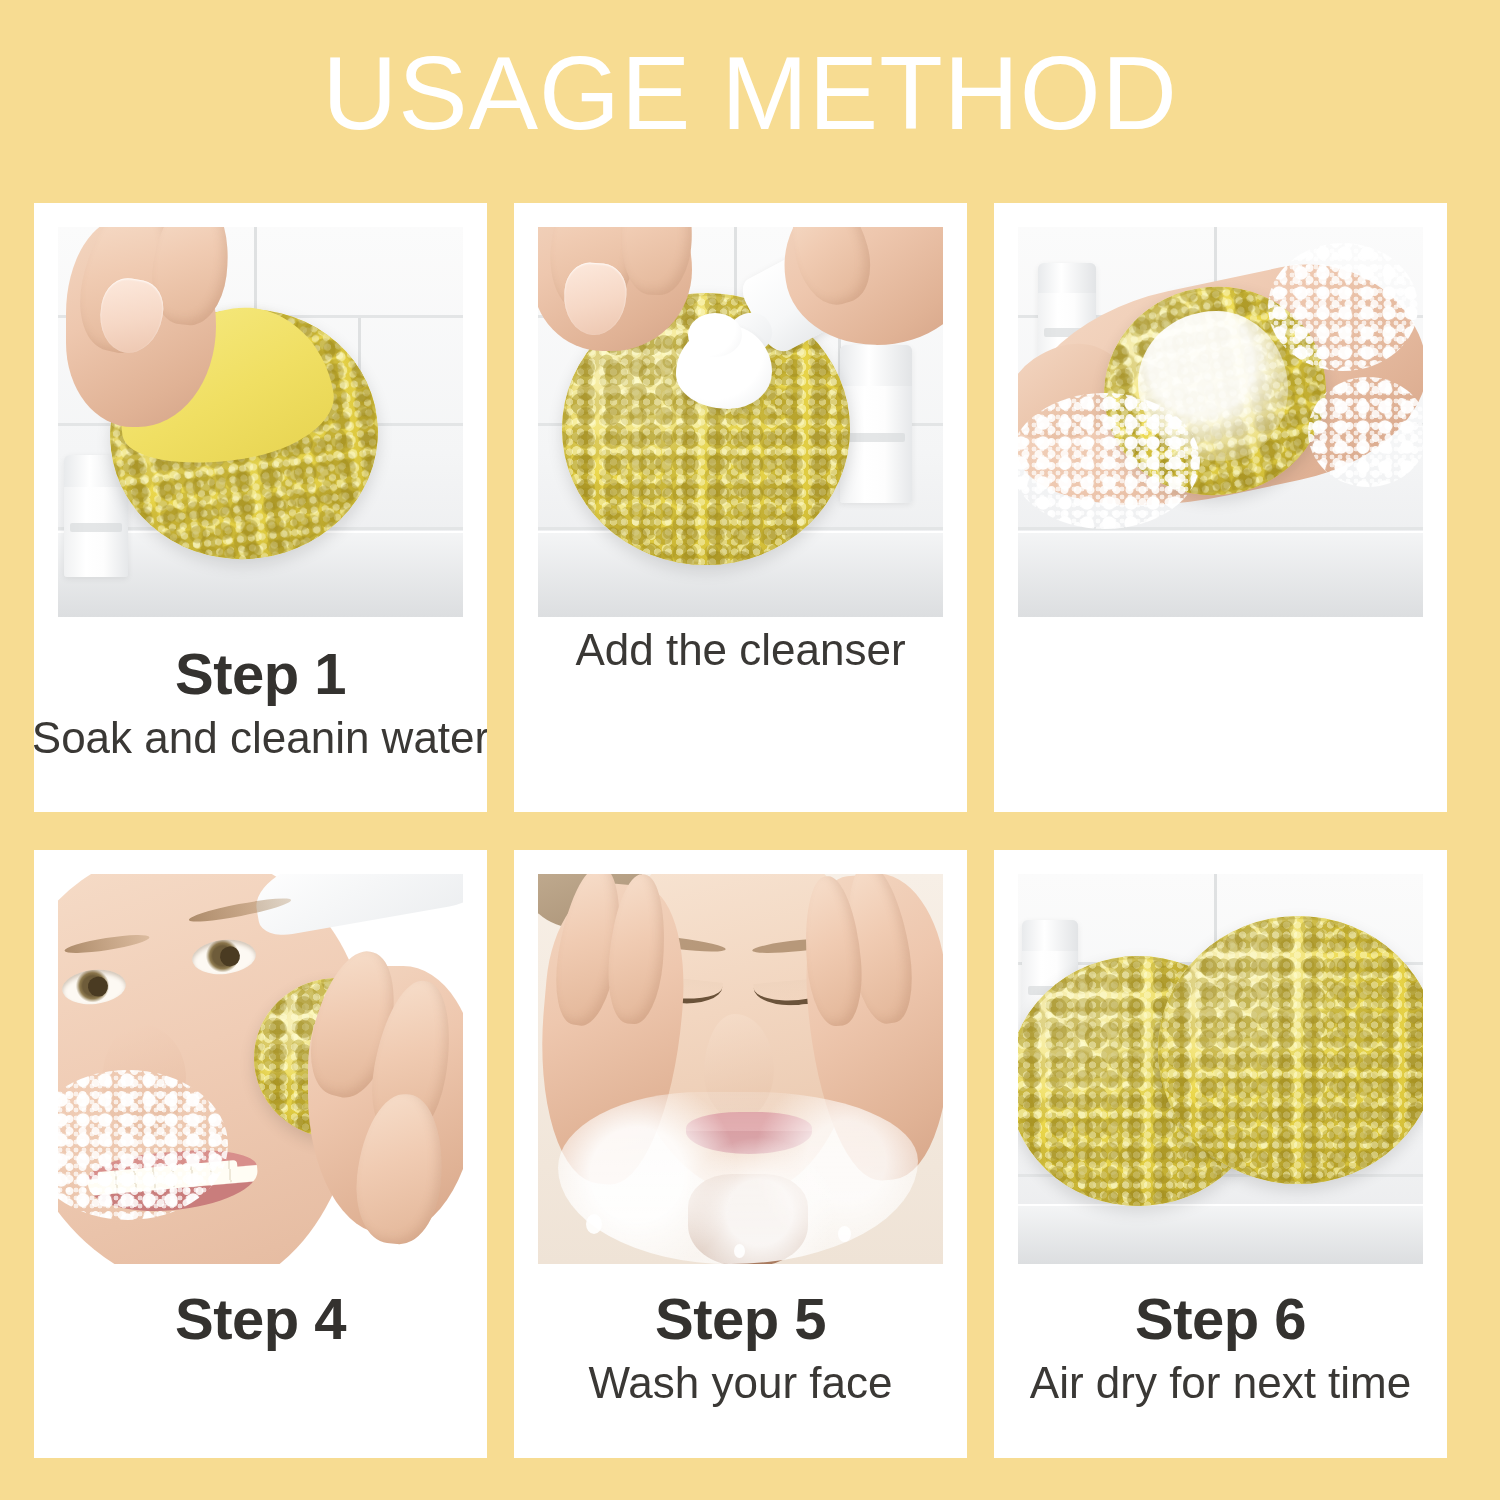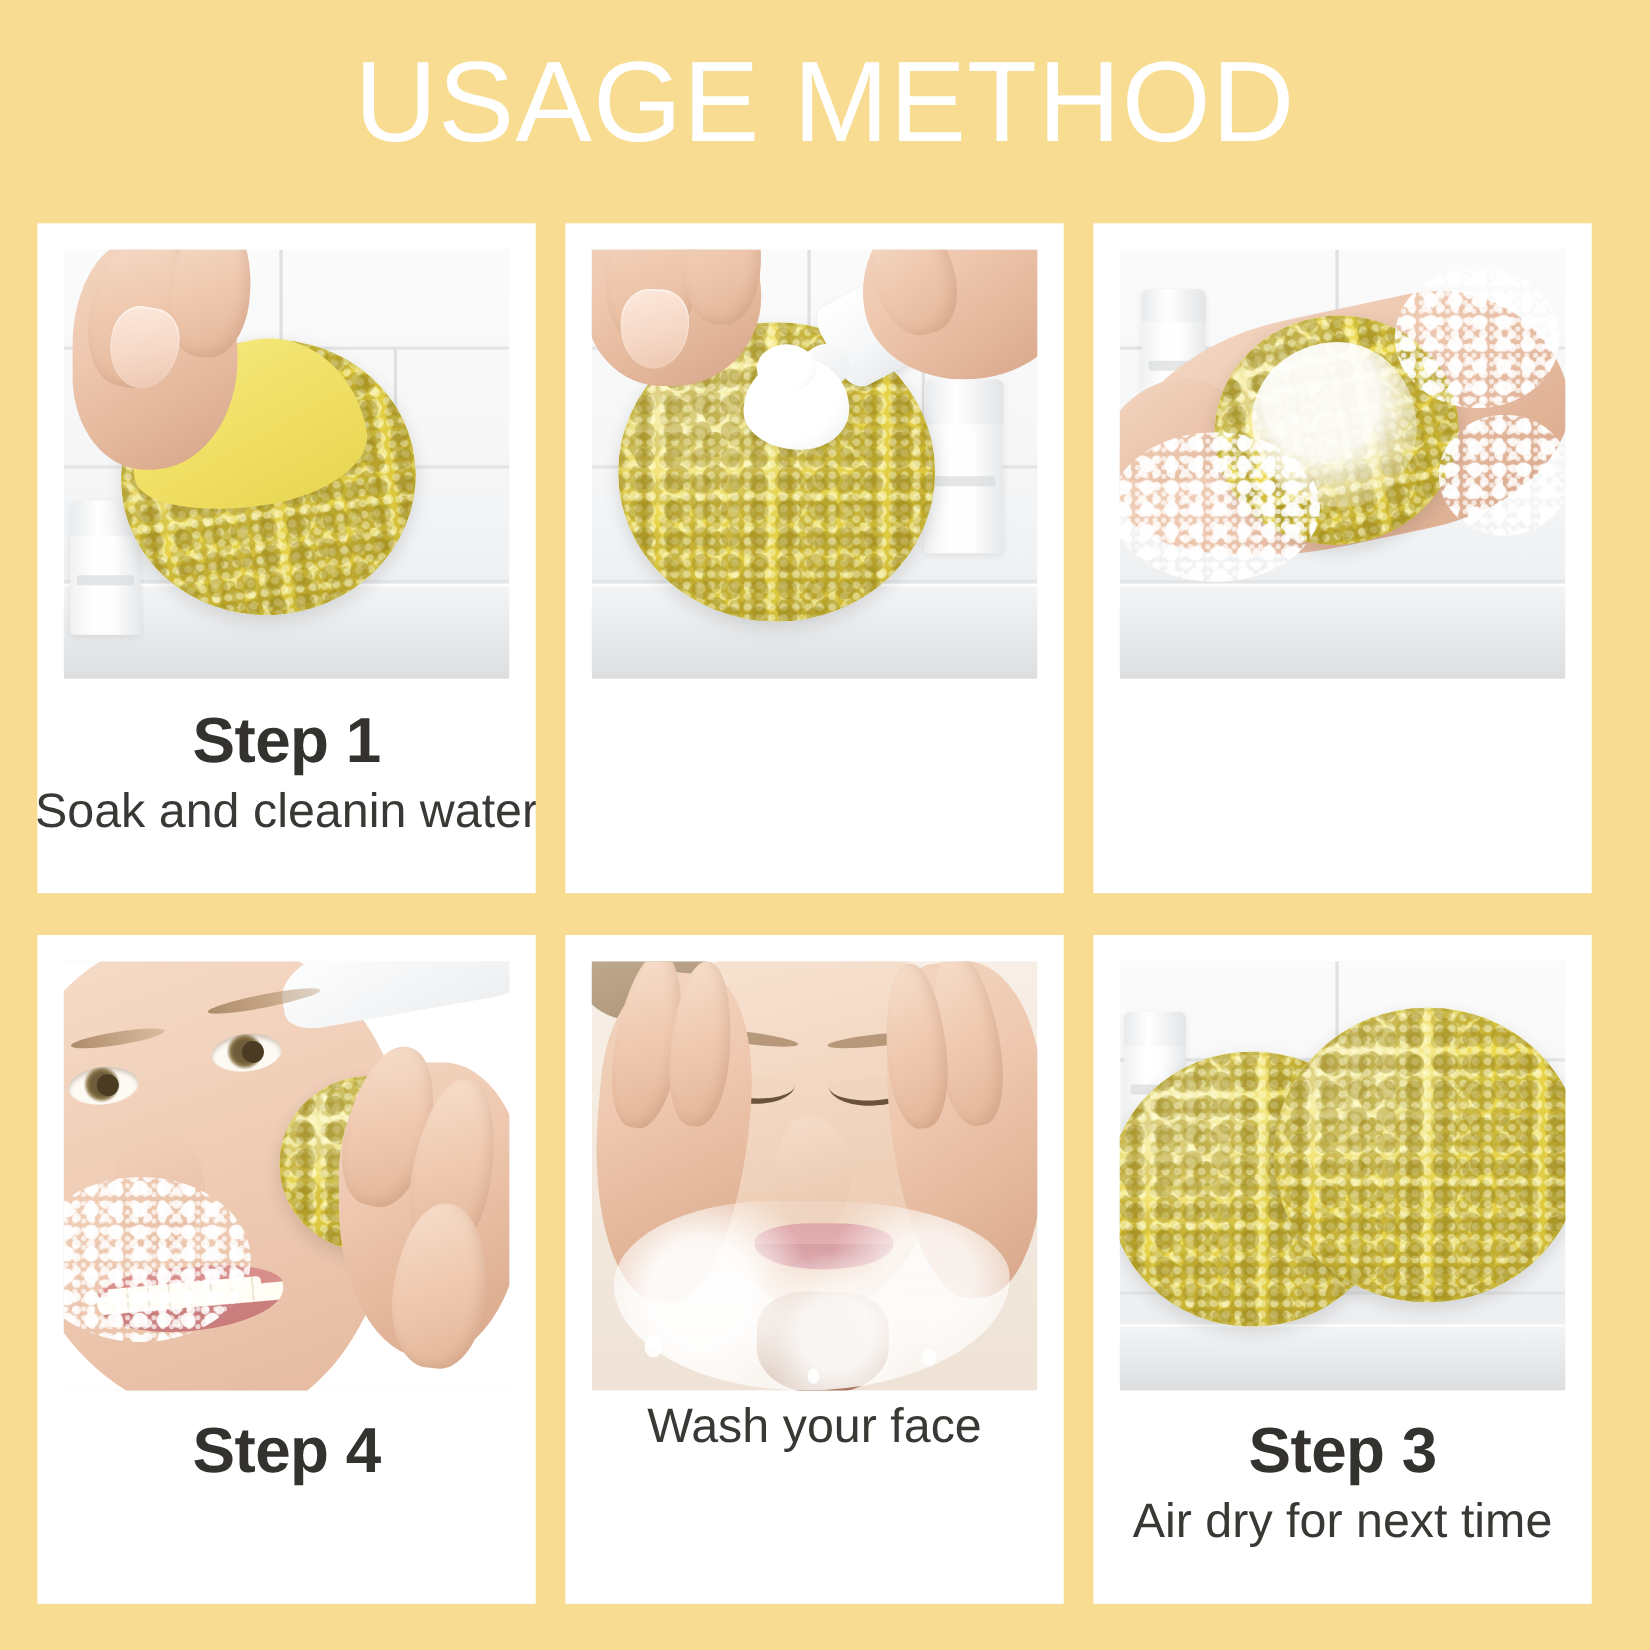--- a/index.html
+++ b/index.html
@@ -394,20 +394,21 @@
         <div class="finger f2"></div>
         <div class="nail n1"></div>
         <div class="tube"></div>
         <div class="nozzle"></div>
         <div class="cream"></div>
         <div class="cream2"></div>
         <div class="skin h2"></div>
         <div class="finger f3"></div>
       </div>
     </div>
+    <div class="step-caption">Add the cleanser</div>
   </div>
 
   <div class="step-card r1">
     <div class="photo c3">
       <div class="scene">
         <div class="tilewall"></div>
         <div class="counter"></div>
         <div class="bottle">
           <div class="cap"></div>
             <div class="lbl"></div>
@@ -473,37 +474,38 @@
         <div class="finger fl1"></div>
         <div class="finger fl2"></div>
         <div class="finger fr1"></div>
         <div class="finger fr2"></div>
         <div class="water"></div>
         <div class="drop" style="left:48px;top:340px;width:16px;height:20px;"></div>
         <div class="drop" style="left:300px;top:352px;width:13px;height:16px;"></div>
         <div class="drop" style="left:196px;top:370px;width:11px;height:14px;"></div>
       </div>
     </div>
+    <div class="step-heading">Step 5</div>
     <div class="step-caption">Wash your face</div>
   </div>
 
   <div class="step-card r2">
     <div class="photo c6">
       <div class="scene">
         <div class="tilewall"></div>
         <div class="counter"></div>
         <div class="bottle">
           <div class="cap"></div>
             <div class="lbl"></div>
         </div>
         <div class="sponge s1">
             <div class="rim"></div>
           </div>
         <div class="sponge s2">
             <div class="rim"></div>
           </div>
       </div>
     </div>
-    <div class="step-heading">Step 3</div>
+    <div class="step-heading">Step 6</div>
     <div class="step-caption">Air dry for next time</div>
   </div>
 
 </div>
 
 </body></html>

